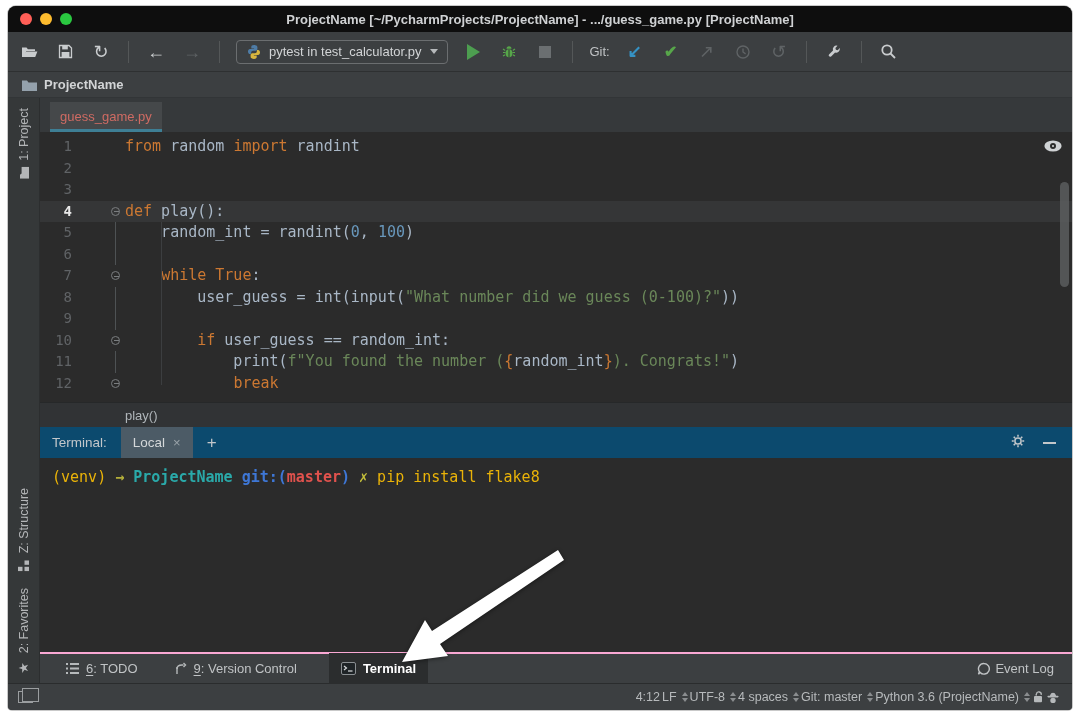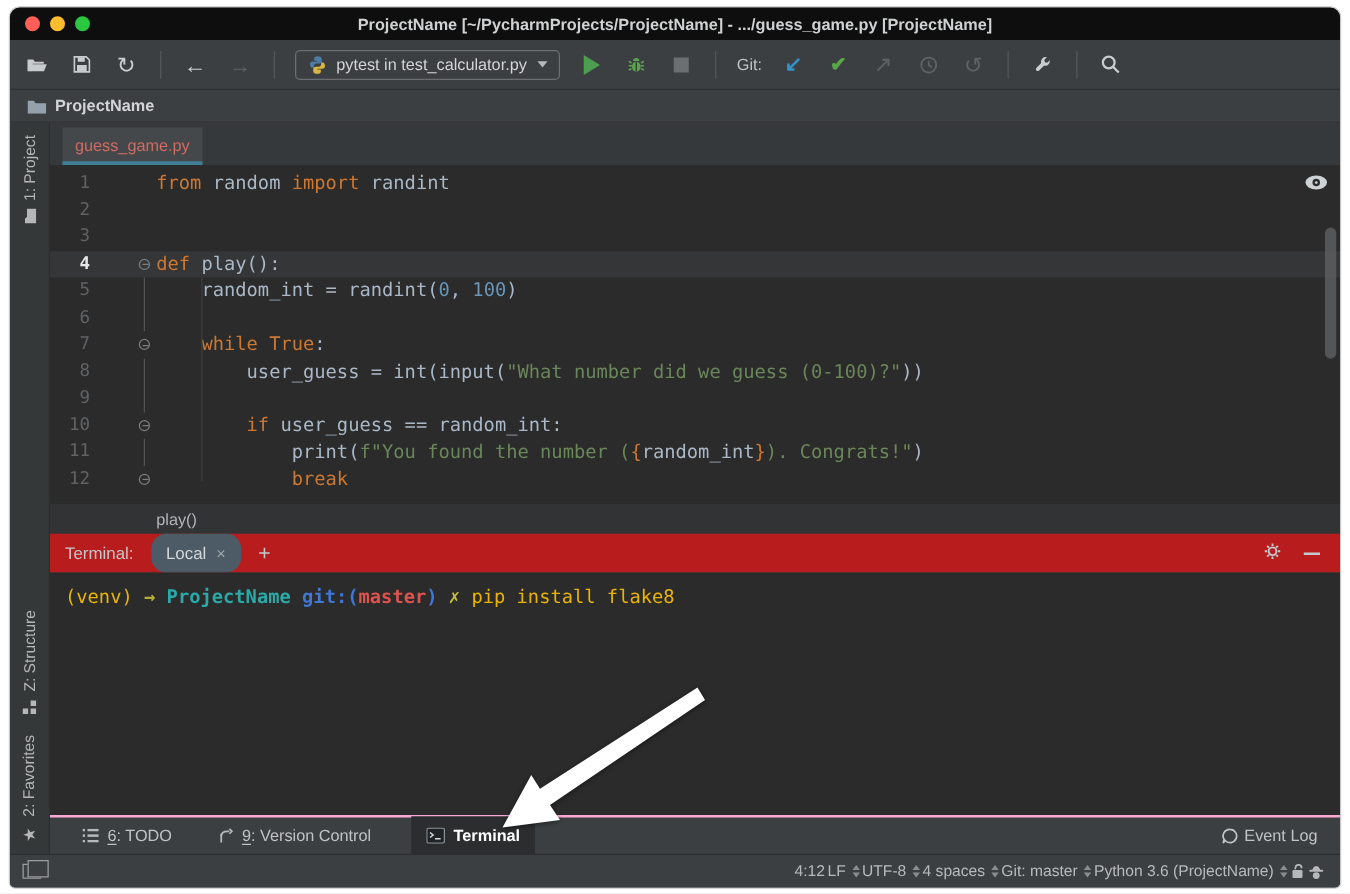--- a/index.html
+++ b/index.html
@@ -73,23 +73,23 @@
   .tk-pl{color:#a9b7c6;}
   .indent-guide{position:absolute;left:121px;top:90px;height:163px;width:1px;background:#3c3e40;}
   .eye{position:absolute;right:9px;top:6px;}
   .vthumb{position:absolute;right:3px;top:50px;width:9px;height:105px;border-radius:5px;background:#5a5d5e;opacity:.85;}
 
   
   .ebc{height:25px;background:#313335;border-top:1px solid #262829;display:flex;align-items:center;
     padding-left:85px;color:#b0b6ba;font-size:13px;}
 
   
-  .thead{height:31px;background:#b91c1c;display:flex;align-items:center;color:#c3c7ca;font-size:13.5px;}
+  .thead{height:31px;background:#0c4a6e;display:flex;align-items:center;color:#c3c7ca;font-size:13.5px;}
   .thead .tw-label{padding:0 14px 0 12px;}
-  .ttab{height:31px;display:flex;align-items:center;gap:8px;background:#4c5b66;padding:0 12px;color:#d4d7d9;border-radius:12px;}
+  .ttab{height:31px;display:flex;align-items:center;gap:8px;background:#4c5b66;padding:0 12px;color:#d4d7d9;}
   .ttab .close{color:#9aa3a9;font-size:13px;}
   .tplus{color:#c3c7ca;font-size:17px;padding:0 14px;}
   .thead-right{margin-left:auto;display:flex;align-items:center;gap:18px;padding-right:16px;}
   .min-dash{width:13px;height:2px;background:#c3c7ca;}
   .tbody{height:194px;background:#2b2b2b;font-family:"DejaVu Sans Mono",monospace;font-size:15px;
     padding:10px 0 0 12px;position:relative;}
   .sg-w{color:#eab308;margin-top:44px;}
   .sg-ol{color:#b3ae3a;font-weight:bold;}
   .sg-tl{color:#2aa9a9;font-weight:bold;}
   .sg-bl{color:#3e77d6;font-weight:bold;}

